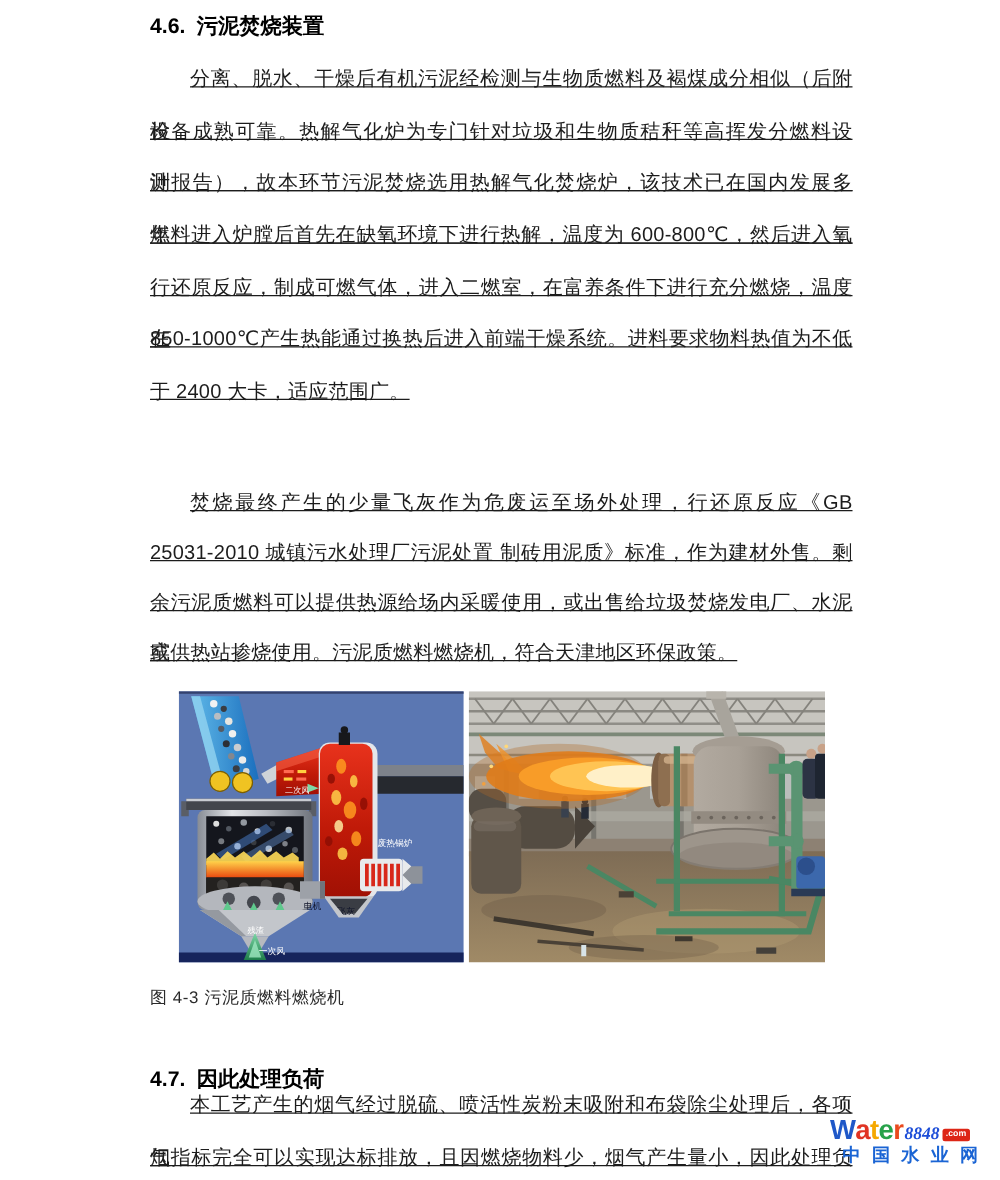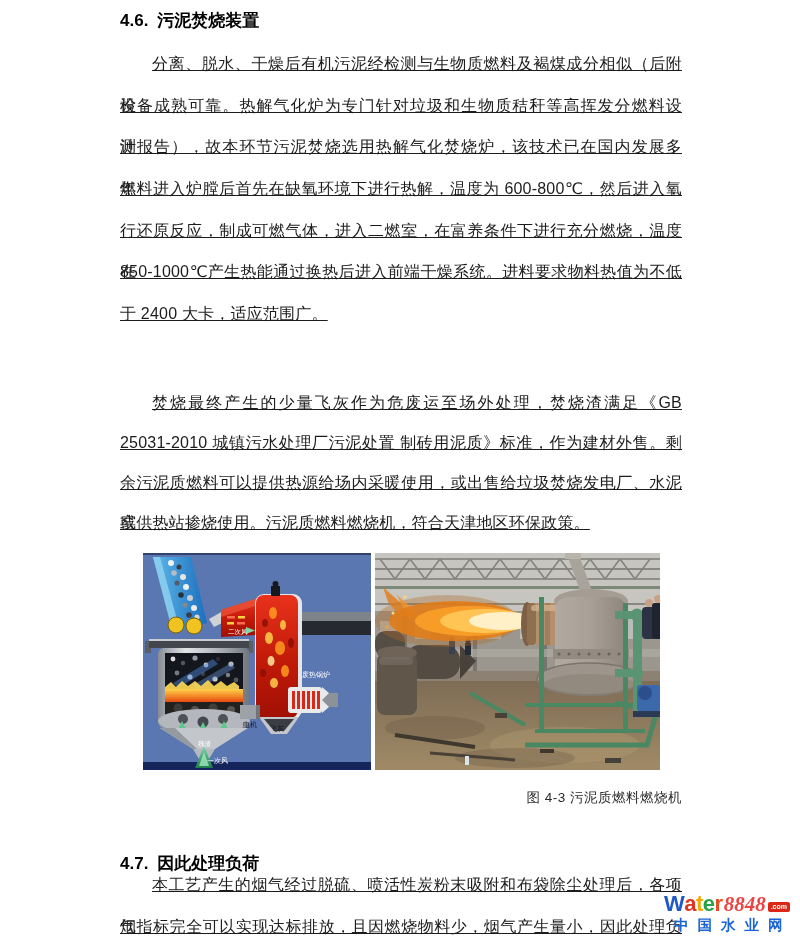--- a/index.html
+++ b/index.html
@@ -19,31 +19,31 @@
     letter-spacing:0.2px;
     text-decoration:underline;
   }
   .para.lh40 .line{height:40px;line-height:40px}
   .para.lh42 .line{height:42px;line-height:42px}
   .line.indent{text-indent:32px}
   .line.no-stretch{text-align-last:left}
   .figure-row{left:143px;top:553px;display:flex;gap:4px}
   .figure-row svg{display:block}
   .caption{
-    left:120px;top:789px;width:562px;text-align:right;
+    left:120px;top:789px;width:562px;text-align:left;
     font-size:13.5px;color:#2a2a2a;letter-spacing:0.5px;
   }
   
   .watermark{left:664px;top:893px;width:140px;z-index:6;line-height:1}
   .wm-line1{display:flex;align-items:baseline;white-space:nowrap}
   .wm-word{font-weight:700;font-size:22px;letter-spacing:-0.5px}
   .wm-l0{color:#1f58c8}.wm-l1{color:#e03424}.wm-l2{color:#f5a800}.wm-l3{color:#27a24a}.wm-l4{color:#ea4a1e}
   .wm-num{
     font-family:"Liberation Serif","DejaVu Serif",serif;
-    font-style:italic;font-weight:700;font-size:21px;color:#ef4444;margin-left:1px;
+    font-style:italic;font-weight:700;font-size:14px;color:#1d4ed8;margin-left:1px;
   }
   .wm-tld{
     display:inline-block;background:#dd2616;color:#fff;font-size:7px;font-weight:700;
     padding:1.5px 3px;border-radius:2px;margin-left:2px;position:relative;top:-2px;
   }
   .wm-line2{
     margin-top:3px;padding-left:10px;color:#1a64d4;font-weight:700;font-size:14.5px;
     letter-spacing:9px;white-space:nowrap;
   }
   svg text{font-family:"Liberation Sans","DejaVu Sans",sans-serif}
@@ -60,21 +60,21 @@
   <div class="line indent">分离、脱水、干燥后有机污泥经检测与生物质燃料及褐煤成分相似（后附检</div>
   <div class="line">设备成熟可靠。热解气化炉为专门针对垃圾和生物质秸秆等高挥发分燃料设计，</div>
   <div class="line">测报告），故本环节污泥焚烧选用热解气化焚烧炉，该技术已在国内发展多年，</div>
   <div class="line">燃料进入炉膛后首先在缺氧环境下进行热解，温度为 600-800℃，然后进入氧</div>
   <div class="line">行还原反应，制成可燃气体，进入二燃室，在富养条件下进行充分燃烧，温度在</div>
   <div class="line">850-1000℃产生热能通过换热后进入前端干燥系统。进料要求物料热值为不低</div>
   <div class="line no-stretch">于 2400 大卡，适应范围广。</div>
 </div>
 
 <div class="abs para lh40" style="top:383px">
-  <div class="line indent">焚烧最终产生的少量飞灰作为危废运至场外处理，焚烧渣满足《GB</div>
+  <div class="line indent">焚烧最终产生的少量飞灰作为危废运至场外处理，行还原反应《GB</div>
   <div class="line">25031-2010 城镇污水处理厂污泥处置 制砖用泥质》标准，作为建材外售。剩</div>
   <div class="line">余污泥质燃料可以提供热源给场内采暖使用，或出售给垃圾焚烧发电厂、水泥窑</div>
   <div class="line no-stretch">或供热站掺烧使用。污泥质燃料燃烧机，符合天津地区环保政策。</div>
 </div>
 
 <div class="abs figure-row">
 
   <svg width="228" height="217" viewBox="0 0 228 217">
     <defs>
       <linearGradient id="gChute" x1="0" y1="0" x2="1" y2="0">

